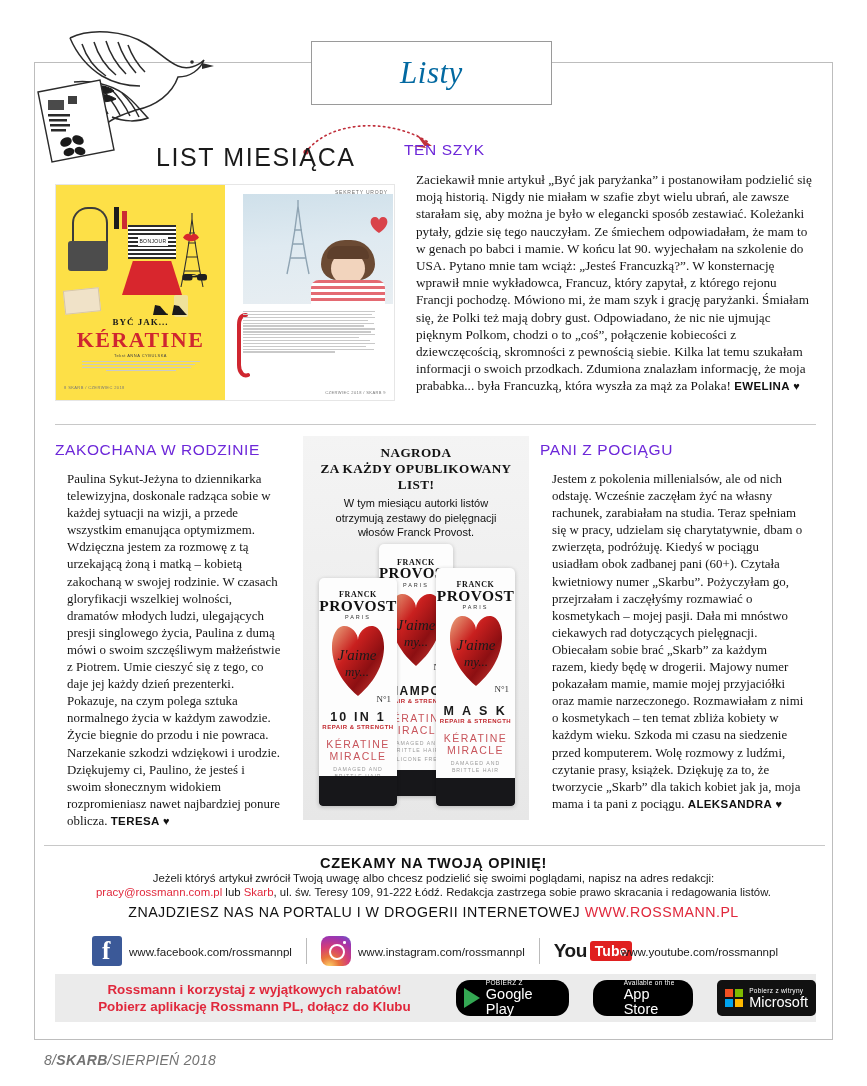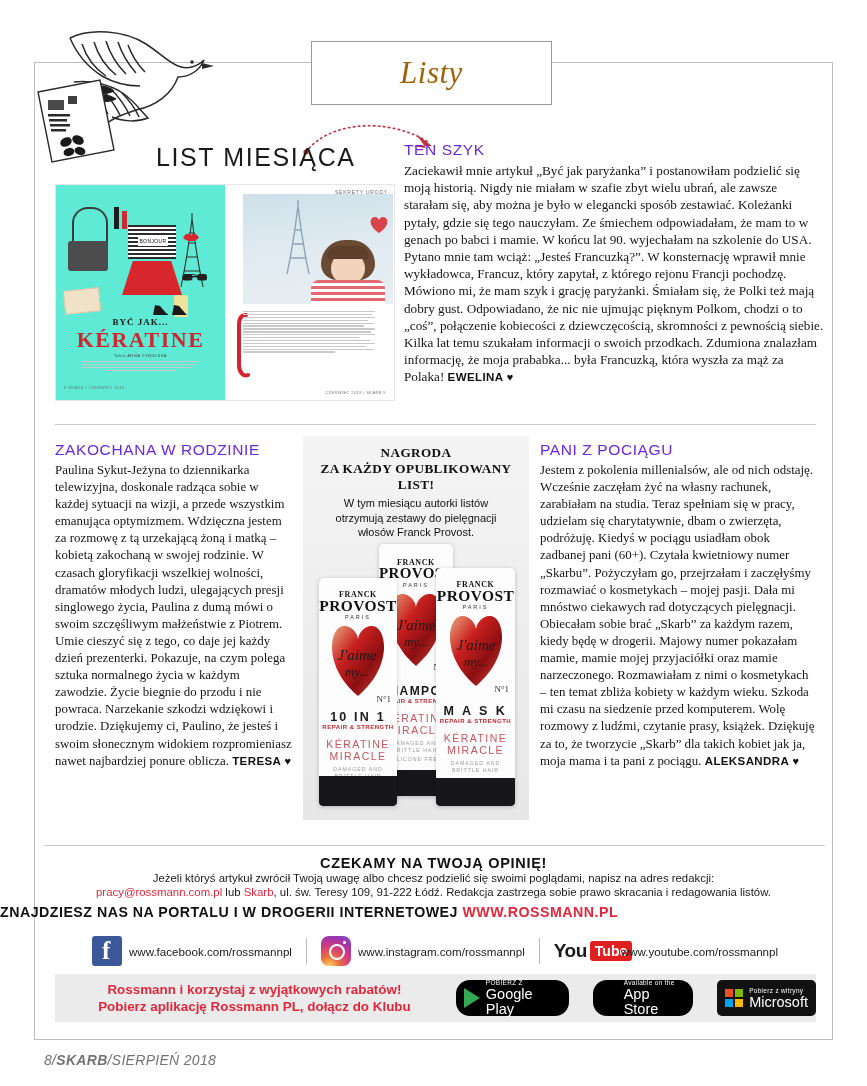--- a/index.html
+++ b/index.html
@@ -60,21 +60,21 @@
     border: 1px solid #9a9a9a;
     background: #ffffff;
     display: flex;
     align-items: center;
     justify-content: center;
   }
   .masthead-title {
     font-family: "Liberation Serif", serif;
     font-style: italic;
     font-size: 31px;
-    color: #a16207;
+    color: #0369a1;
     letter-spacing: 0.5px;
   }
   
   .dove {
     position: absolute;
     left: 28px; top: 22px;
     width: 190px; height: 160px;
   }
   
   .arrow-svg {
@@ -98,21 +98,21 @@
     left: 55px; top: 184px;
     width: 338px; height: 215px;
     background: #fdfdfd;
     border: 1px solid #e6e6e6;
     overflow: hidden;
   }
   .mag-left {
     position: absolute;
     left: 0; top: 0;
     width: 169px; height: 100%;
-    background: #5eead4;
+    background: #fde047;
   }
   .mag-right {
     position: absolute;
     left: 169px; top: 0;
     width: 169px; height: 100%;
     background: #ffffff;
   }
   .mag-photo {
     position: absolute;
     left: 18px; top: 9px;
@@ -324,21 +324,21 @@
     color: #6d28d9;
     margin: 0 0 3px 0;
     font-weight: 400;
   }
   .art-body {
     font-family: "Liberation Serif", serif;
     font-size: 13.2px;
     line-height: 17.2px;
     color: #161616;
     text-align: left;
-    margin: 0;
+    margin: 12px;
   }
   .signature {
     font-family: "Liberation Sans", sans-serif;
     font-weight: bold;
     font-size: 11.5px;
     letter-spacing: 0.4px;
     color: #111;
   }
   .heart-glyph { color: #111; font-size: 11px; }
 
@@ -507,23 +507,23 @@
     text-align: center;
     font-family: "Liberation Sans", sans-serif;
     font-size: 11.4px;
     color: #1a1a1a;
   }
   .red { color: #e0283c; }
   .znajdziesz {
     position: absolute;
     left: 0; top: 904px;
     width: 867px;
-    text-align: left;
-    font-family: "Liberation Sans", sans-serif;
-    font-weight: bold;
+    text-align: center;
+    font-family: "Liberation Sans", sans-serif;
+    font-weight: normal;
     font-size: 14.2px;
     letter-spacing: 0.5px;
     color: #111;
   }
   
   .social-row {
     position: absolute;
     left: 55px; top: 930px;
     width: 760px; height: 42px;
     display: flex;

